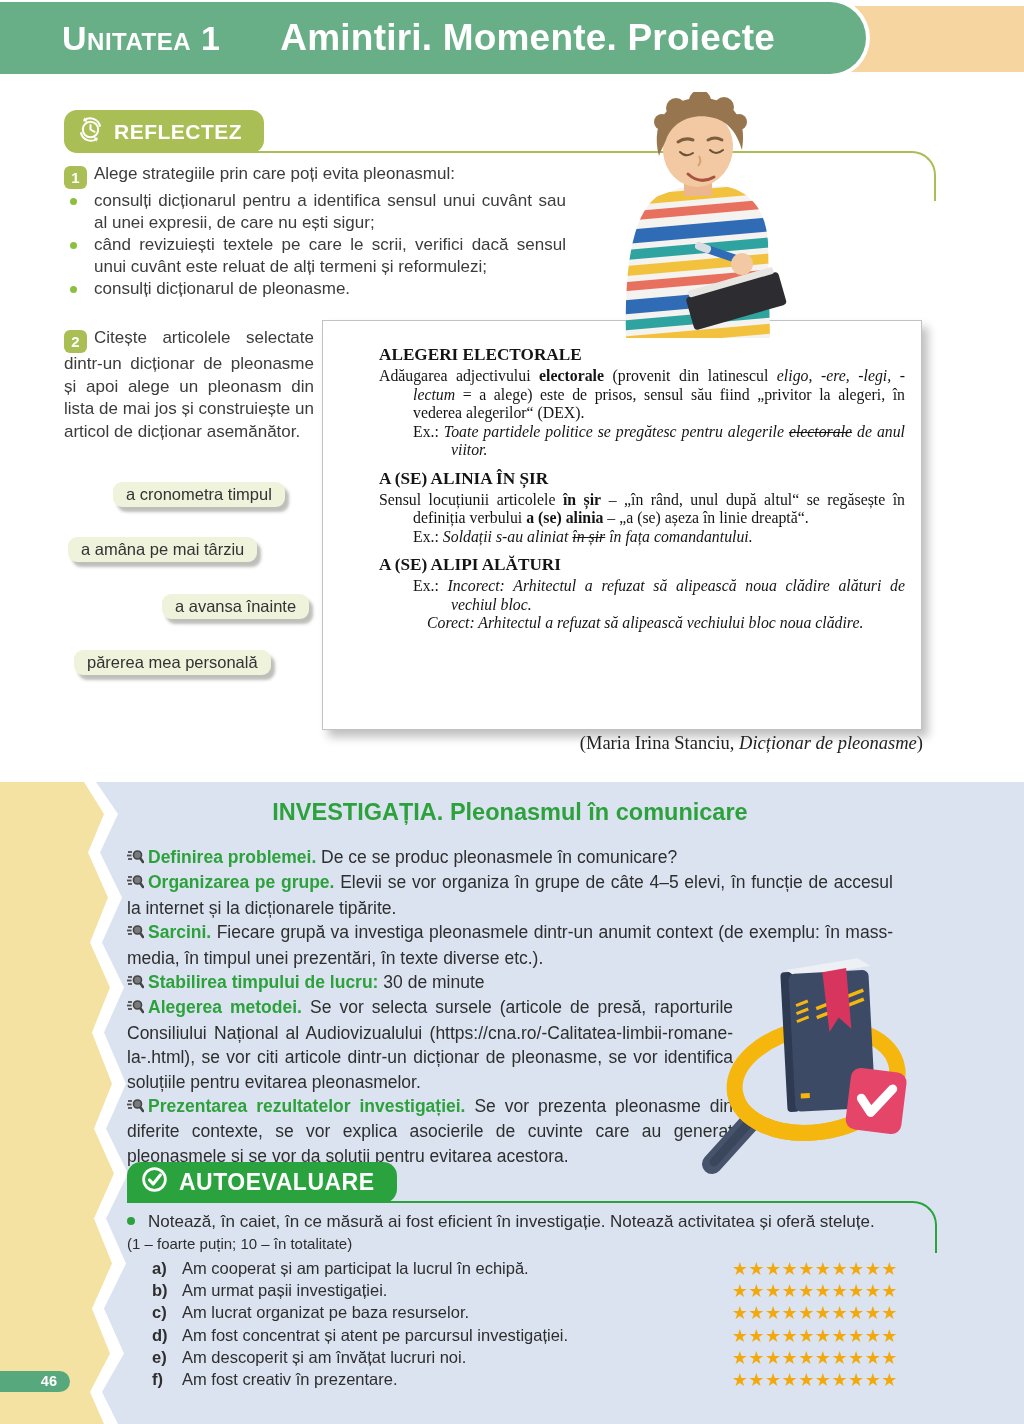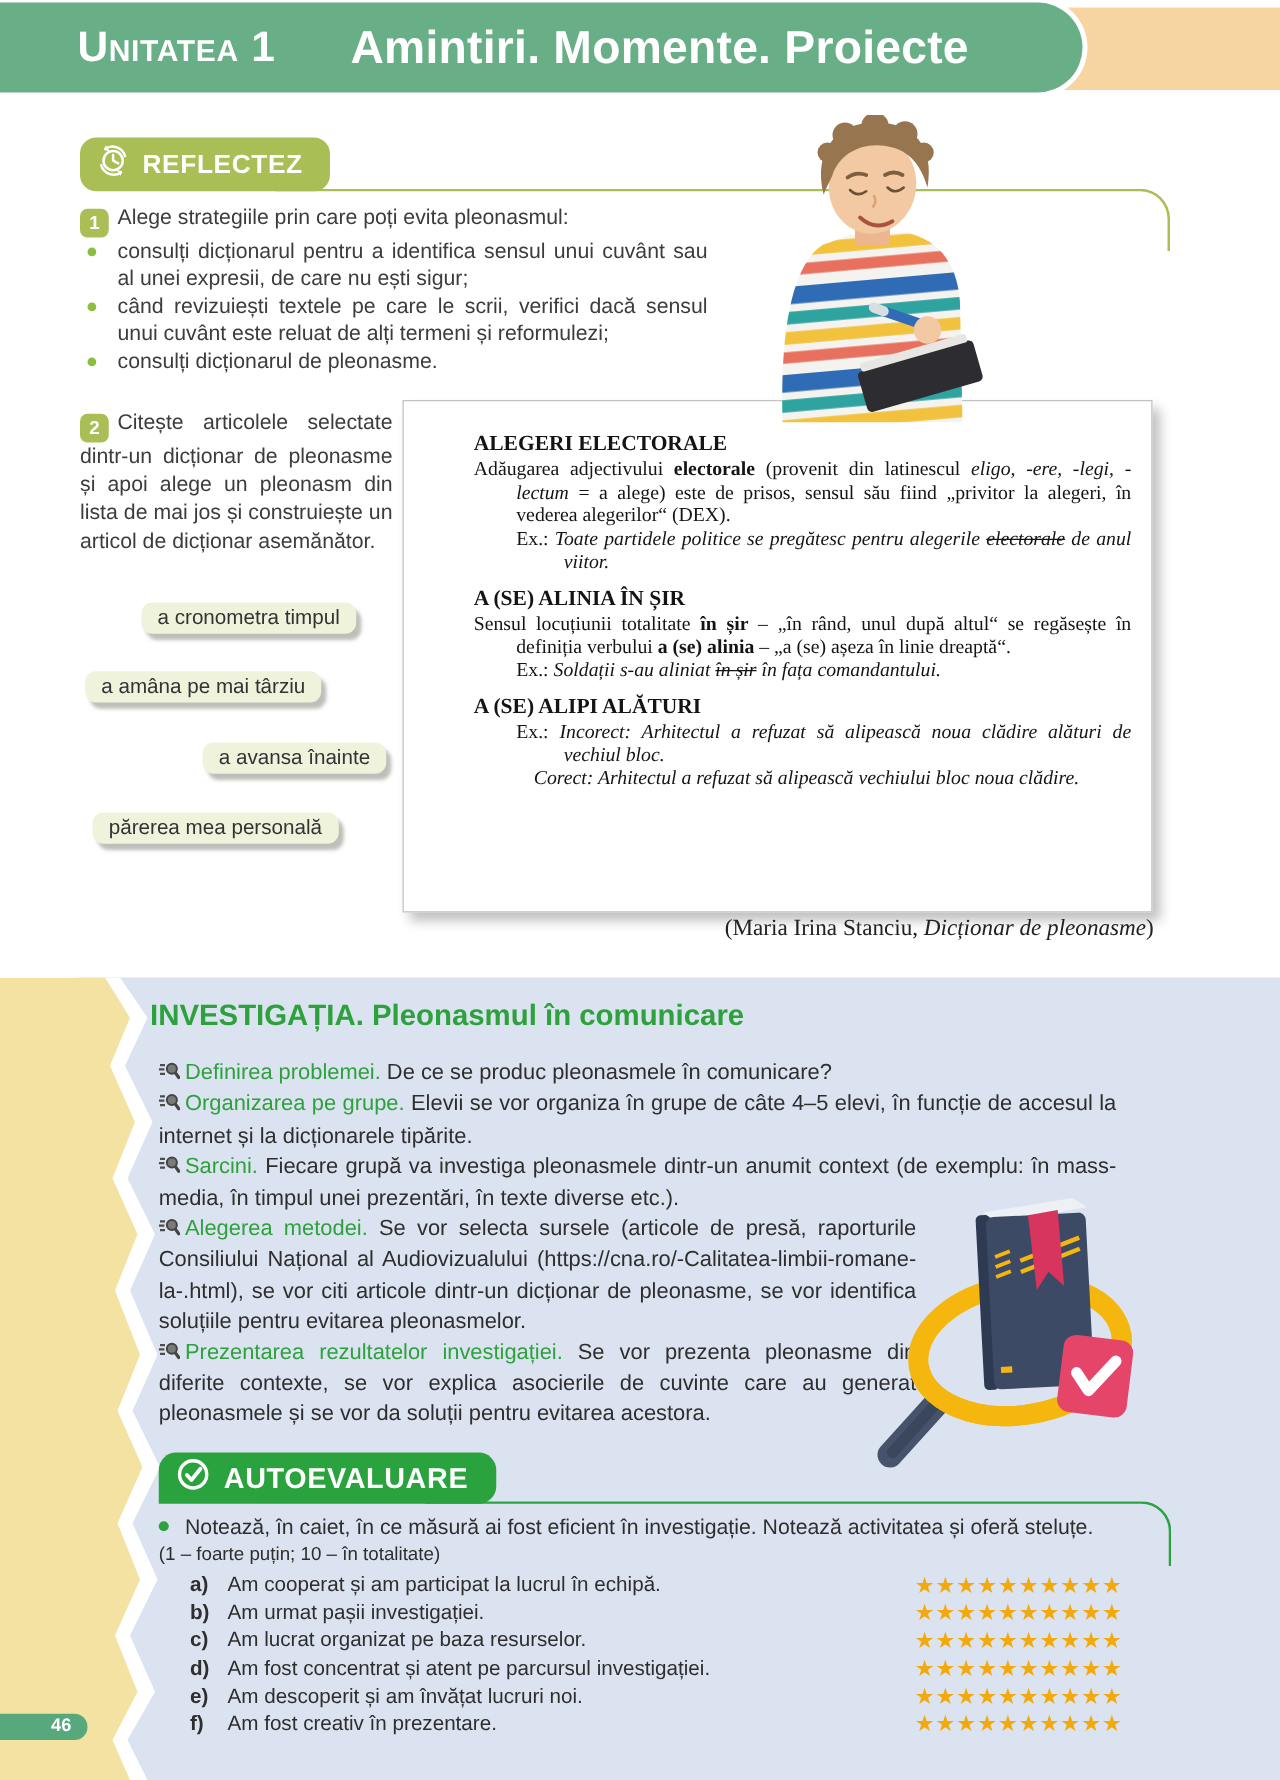--- a/index.html
+++ b/index.html
@@ -58,26 +58,26 @@
   .seg-n{} .seg-b{font-weight:bold;} .seg-i{font-style:italic;} .seg-is{font-style:italic;text-decoration:line-through;}
   .ex-prefix{font-style:normal;}
   .attribution{position:absolute;left:322px;top:733px;width:601px;text-align:right;
     font-family:"Liberation Serif",serif;font-size:18.5px;color:#222;}
   
   .blue-panel{position:absolute;left:62px;top:782px;right:0;bottom:0;background:#dbe3f0;z-index:0;}
   .torn-white{position:absolute;left:0;top:782px;bottom:0;width:140px;background:#fff;z-index:1;
     clip-path:polygon(0 0,96px 0,118px 5%,100px 11%,122px 18%,102px 25%,124px 32%,104px 39%,126px 47%,106px 54%,128px 61%,106px 68%,126px 75%,104px 82%,124px 89%,102px 95%,118px 100%,0 100%);}
   .torn-yellow{position:absolute;left:0;top:782px;bottom:0;width:122px;background:#f3e2a2;z-index:2;
     clip-path:polygon(0 0,84px 0,104px 5%,88px 11%,108px 18%,90px 25%,110px 32%,92px 39%,112px 47%,94px 54%,114px 61%,94px 68%,112px 75%,92px 82%,110px 89%,90px 95%,104px 100%,0 100%);}
-  .inv-title{position:absolute;left:120px;top:799px;width:780px;color:#2da13c;
+  .inv-title{position:absolute;left:120px;top:799px;width:780px;text-align:center;color:#2da13c;
     font-weight:bold;font-size:23.5px;z-index:3;}
   .inv-body{position:absolute;left:127px;top:845px;width:766px;font-size:17.5px;line-height:24.4px;
     color:#2e2e2e;z-index:3;}
   .inv-item{margin:0;text-align:justify;}
-  .inv-label{color:#2da13c;font-weight:normal;}
+  .inv-label{color:#2da13c;font-weight:bold;}
   .inv-icon{display:inline-block;vertical-align:-1px;margin-right:4px;}
   .inv-float{float:right;width:160px;height:235px;}
   .magbook{position:absolute;left:698px;top:952px;width:218px;height:240px;z-index:4;}
   
   .ae-badge{
     position:absolute;left:127px;top:1162px;height:41px;background:#2aa33e;border-radius:14px 14px 14px 0;
     color:#fff;font-weight:bold;font-size:23px;display:flex;align-items:center;gap:10px;
     padding:0 22px 0 13px;z-index:4;letter-spacing:.5px;
   }
   .ae-line{position:absolute;left:340px;top:1201px;width:595px;height:50px;z-index:3;
@@ -141,21 +141,21 @@
 <div class="chip chip4">părerea mea personală</div>
 
 <div class="dict-box" id="dict-box">
     <div class="dict-entry">
       <div class="dict-head">ALEGERI ELECTORALE</div>
       <p class="dict-body"><span class="seg-n">Adăugarea adjectivului </span><span class="seg-b">electorale</span><span class="seg-n"> (provenit din latinescul </span><span class="seg-i">eligo, -ere, -legi, -lectum</span><span class="seg-n"> = a alege) este de prisos, sensul său fiind „privitor la alegeri, în vederea alegerilor“ (DEX).</span></p>
       <p class="dict-ex"><span class="ex-prefix">Ex.: </span><span class="seg-i">Toate partidele politice se pregătesc pentru alegerile </span><span class="seg-is">electorale</span><span class="seg-i"> de anul viitor.</span></p>
     </div>
     <div class="dict-entry">
       <div class="dict-head">A (SE) ALINIA ÎN ȘIR</div>
-      <p class="dict-body"><span class="seg-n">Sensul locuțiunii totalitate </span><span class="seg-b">în șir</span><span class="seg-n"> – „în rând, unul după altul“ se regăsește în definiția verbului </span><span class="seg-b">a (se) alinia</span><span class="seg-n"> – „a (se) așeza în linie dreaptă“.</span></p>
+      <p class="dict-body"><span class="seg-n">Sensul locuțiunii articolele </span><span class="seg-b">în șir</span><span class="seg-n"> – „în rând, unul după altul“ se regăsește în definiția verbului </span><span class="seg-b">a (se) alinia</span><span class="seg-n"> – „a (se) așeza în linie dreaptă“.</span></p>
       <p class="dict-ex"><span class="ex-prefix">Ex.: </span><span class="seg-i">Soldații s-au aliniat </span><span class="seg-is">în șir</span><span class="seg-i"> în fața comandantului.</span></p>
     </div>
     <div class="dict-entry">
       <div class="dict-head">A (SE) ALIPI ALĂTURI</div>
       <p class="dict-ex"><span class="ex-prefix">Ex.: </span><span class="seg-i">Incorect: Arhitectul a refuzat să alipească noua clădire alături de vechiul bloc.</span></p>
       <p class="dict-ex noprefix"><span class="seg-i">Corect: Arhitectul a refuzat să alipească vechiului bloc noua clădire.</span></p>
     </div>
   </div>
 <div class="attribution" id="attribution"><span class="seg-n">(Maria Irina Stanciu, </span><span class="seg-i">Dicționar de pleonasme</span><span class="seg-n">)</span></div>
 
@@ -221,20 +221,27 @@
           <circle cx="10.5" cy="6" r="4" fill="#7a7a7a" stroke="#444" stroke-width="1.6"></circle>
           <line x1="13.5" y1="9.5" x2="16" y2="13" stroke="#444" stroke-width="2.6" stroke-linecap="round"></line>
         </svg></span><span class="inv-label">Sarcini.</span><span> Fiecare grupă va investiga pleonasmele dintr-un anumit context (de exemplu: în mass-media, în timpul unei prezentări, în texte diverse etc.).</span></p>
     <div class="inv-float"></div>
     <p class="inv-item"><span class="inv-icon"><svg width="17" height="15" viewBox="0 0 17 15">
           <line x1="1" y1="3" x2="5" y2="3" stroke="#4d4d4d" stroke-width="1.8"></line>
           <line x1="0" y1="6.5" x2="4.5" y2="6.5" stroke="#4d4d4d" stroke-width="1.8"></line>
           <line x1="1" y1="10" x2="5" y2="10" stroke="#4d4d4d" stroke-width="1.8"></line>
           <circle cx="10.5" cy="6" r="4" fill="#7a7a7a" stroke="#444" stroke-width="1.6"></circle>
           <line x1="13.5" y1="9.5" x2="16" y2="13" stroke="#444" stroke-width="2.6" stroke-linecap="round"></line>
+        </svg></span><span class="inv-label">Stabilirea timpului de lucru:</span><span> 30 de minute</span></p>
+    <p class="inv-item"><span class="inv-icon"><svg width="17" height="15" viewBox="0 0 17 15">
+          <line x1="1" y1="3" x2="5" y2="3" stroke="#4d4d4d" stroke-width="1.8"></line>
+          <line x1="0" y1="6.5" x2="4.5" y2="6.5" stroke="#4d4d4d" stroke-width="1.8"></line>
+          <line x1="1" y1="10" x2="5" y2="10" stroke="#4d4d4d" stroke-width="1.8"></line>
+          <circle cx="10.5" cy="6" r="4" fill="#7a7a7a" stroke="#444" stroke-width="1.6"></circle>
+          <line x1="13.5" y1="9.5" x2="16" y2="13" stroke="#444" stroke-width="2.6" stroke-linecap="round"></line>
         </svg></span><span class="inv-label">Alegerea metodei.</span><span> Se vor selecta sursele (articole de presă, raporturile Consiliului Național al Audiovizualului (https://cna.ro/-Calitatea-limbii-romane-la-.html), se vor citi articole dintr-un dicționar de pleonasme, se vor identifica soluțiile pentru evitarea pleonasmelor.</span></p>
     <p class="inv-item"><span class="inv-icon"><svg width="17" height="15" viewBox="0 0 17 15">
           <line x1="1" y1="3" x2="5" y2="3" stroke="#4d4d4d" stroke-width="1.8"></line>
           <line x1="0" y1="6.5" x2="4.5" y2="6.5" stroke="#4d4d4d" stroke-width="1.8"></line>
           <line x1="1" y1="10" x2="5" y2="10" stroke="#4d4d4d" stroke-width="1.8"></line>
           <circle cx="10.5" cy="6" r="4" fill="#7a7a7a" stroke="#444" stroke-width="1.6"></circle>
           <line x1="13.5" y1="9.5" x2="16" y2="13" stroke="#444" stroke-width="2.6" stroke-linecap="round"></line>
         </svg></span><span class="inv-label">Prezentarea rezultatelor investigației.</span><span> Se vor prezenta pleonasme din diferite contexte, se vor explica asocierile de cuvinte care au generat pleonasmele și se vor da soluții pentru evitarea acestora.</span></p>
   </div>
 

